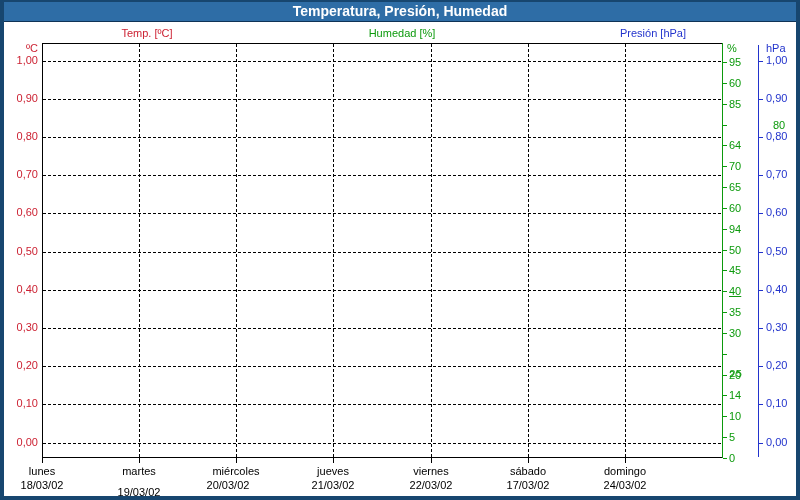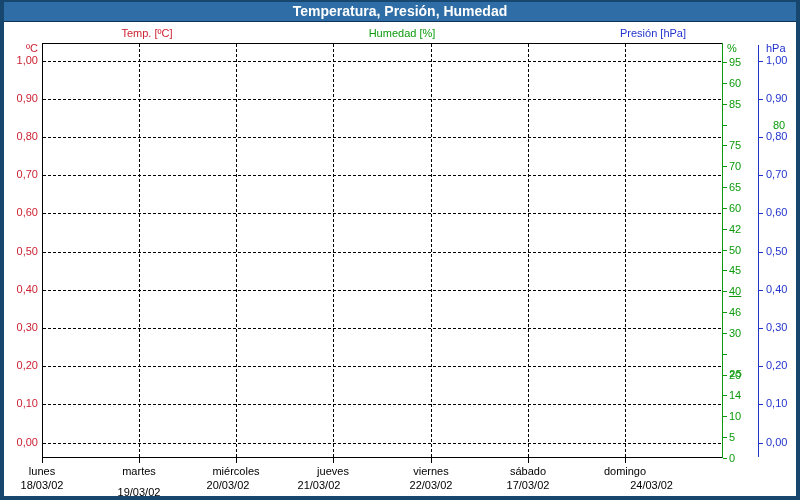--- a/index.html
+++ b/index.html
@@ -98,37 +98,37 @@
       <div class="axis-line" style="left: 722px; top: 43px; height: 415px; background: rgb(12, 154, 12);"></div>
       <div class="axis-tick" style="left: 723px; top: 62px; background: rgb(12, 154, 12);"></div>
       <div class="tick-label tick-hum" style="top: 56px;">95</div>
       <div class="axis-tick" style="left: 723px; top: 83px; background: rgb(12, 154, 12);"></div>
       <div class="tick-label tick-hum" style="top: 77px;">60</div>
       <div class="axis-tick" style="left: 723px; top: 104px; background: rgb(12, 154, 12);"></div>
       <div class="tick-label tick-hum" style="top: 98px;">85</div>
       <div class="axis-tick" style="left: 723px; top: 125px; background: rgb(12, 154, 12);"></div>
       <div class="tick-label tick-hum" style="top: 119px; padding-left: 44px;">80</div>
       <div class="axis-tick" style="left: 723px; top: 145px; background: rgb(12, 154, 12);"></div>
-      <div class="tick-label tick-hum" style="top: 139px;">75</div>
+      <div class="tick-label tick-hum" style="top: 139px;">64</div>
       <div class="axis-tick" style="left: 723px; top: 166px; background: rgb(12, 154, 12);"></div>
       <div class="tick-label tick-hum" style="top: 160px;">70</div>
       <div class="axis-tick" style="left: 723px; top: 187px; background: rgb(12, 154, 12);"></div>
       <div class="tick-label tick-hum" style="top: 181px;">65</div>
       <div class="axis-tick" style="left: 723px; top: 208px; background: rgb(12, 154, 12);"></div>
       <div class="tick-label tick-hum" style="top: 202px;">60</div>
       <div class="axis-tick" style="left: 723px; top: 229px; background: rgb(12, 154, 12);"></div>
-      <div class="tick-label tick-hum" style="top: 223px;">42</div>
+      <div class="tick-label tick-hum" style="top: 223px;">94</div>
       <div class="axis-tick" style="left: 723px; top: 250px; background: rgb(12, 154, 12);"></div>
       <div class="tick-label tick-hum" style="top: 244px;">50</div>
       <div class="axis-tick" style="left: 723px; top: 270px; background: rgb(12, 154, 12);"></div>
       <div class="tick-label tick-hum" style="top: 264px;">45</div>
       <div class="axis-tick" style="left: 723px; top: 291px; background: rgb(12, 154, 12);"></div>
       <div class="tick-label tick-hum" style="top: 285px; text-decoration: underline;">40</div>
       <div class="axis-tick" style="left: 723px; top: 312px; background: rgb(12, 154, 12);"></div>
-      <div class="tick-label tick-hum" style="top: 306px;">46</div>
+      <div class="tick-label tick-hum" style="top: 306px;">35</div>
       <div class="axis-tick" style="left: 723px; top: 333px; background: rgb(12, 154, 12);"></div>
       <div class="tick-label tick-hum" style="top: 327px;">30</div>
       <div class="axis-tick" style="left: 723px; top: 354px; background: rgb(12, 154, 12);"></div>
       <div class="tick-label tick-hum" style="top: 368px; font-family: Liberation Mono, monospace;">25</div>
       <div class="axis-tick" style="left: 723px; top: 375px; background: rgb(12, 154, 12);"></div>
       <div class="tick-label tick-hum" style="top: 369px;">20</div>
       <div class="axis-tick" style="left: 723px; top: 395px; background: rgb(12, 154, 12);"></div>
       <div class="tick-label tick-hum" style="top: 389px;">14</div>
       <div class="axis-tick" style="left: 723px; top: 416px; background: rgb(12, 154, 12);"></div>
       <div class="tick-label tick-hum" style="top: 410px;">10</div>
@@ -163,24 +163,24 @@
       <div class="day-label" style="left: -6px; top: 465px;">lunes</div>
       <div class="day-label" style="left: -6px; top: 479px;">18/03/02</div>
       <div class="xtick" style="left: 139px; top: 458px;"></div>
       <div class="day-label" style="left: 91px; top: 465px;">martes</div>
       <div class="day-label" style="left: 91px; top: 486px;">19/03/02</div>
       <div class="xtick" style="left: 236px; top: 458px;"></div>
       <div class="day-label" style="left: 188px; top: 465px;">miércoles</div>
       <div class="day-label" style="left: 180px; top: 479px;">20/03/02</div>
       <div class="xtick" style="left: 333px; top: 458px;"></div>
       <div class="day-label" style="left: 285px; top: 465px;">jueves</div>
-      <div class="day-label" style="left: 271px; top: 479px;">21/03/02</div>
+      <div class="day-label" style="left: 285px; top: 479px;">21/03/02</div>
       <div class="xtick" style="left: 431px; top: 458px;"></div>
       <div class="day-label" style="left: 383px; top: 465px;">viernes</div>
       <div class="day-label" style="left: 383px; top: 479px;">22/03/02</div>
       <div class="xtick" style="left: 528px; top: 458px;"></div>
       <div class="day-label" style="left: 480px; top: 465px;">sábado</div>
       <div class="day-label" style="left: 480px; top: 479px;">17/03/02</div>
       <div class="xtick" style="left: 625px; top: 458px;"></div>
       <div class="day-label" style="left: 577px; top: 465px;">domingo</div>
-      <div class="day-label" style="left: 577px; top: 479px; text-align: right;">24/03/02</div>
+      <div class="day-label" style="left: 577px; top: 479px;">24/03/02</div>
     </div>
 </div>
 
 </body></html>

